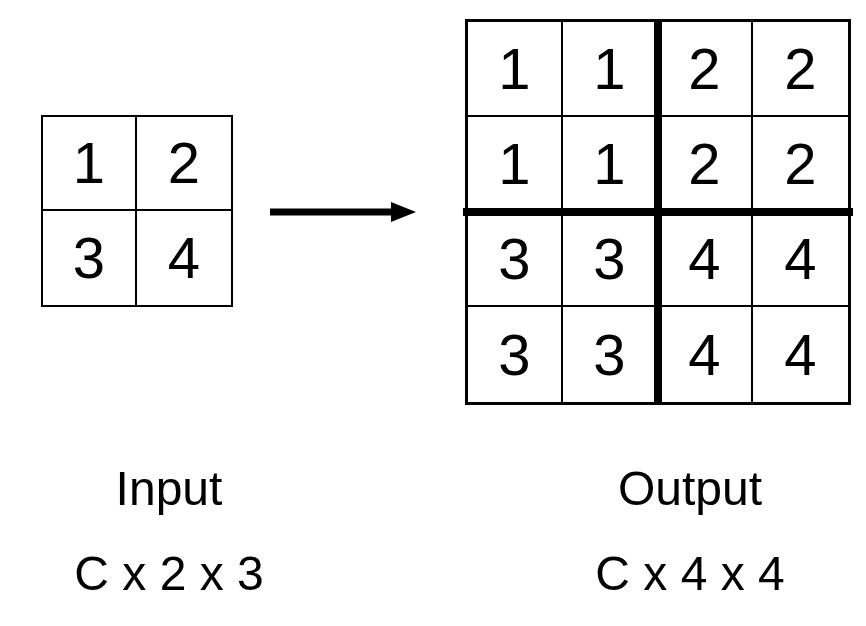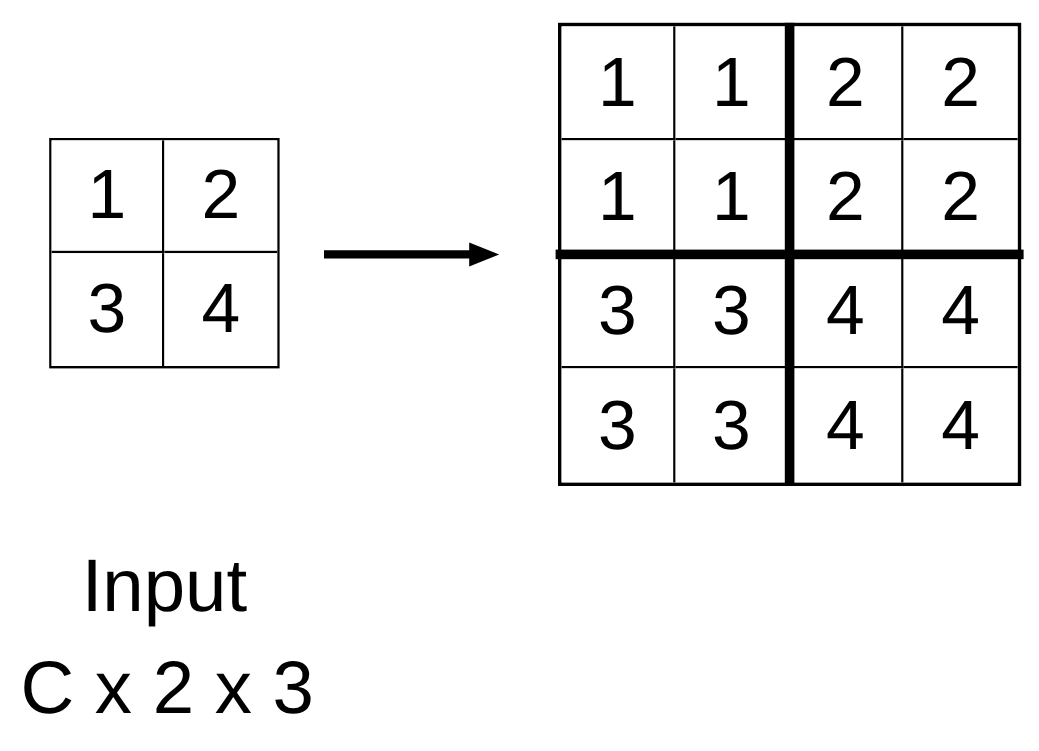--- a/index.html
+++ b/index.html
@@ -83,24 +83,25 @@
     width: 150px;
     height: 40px;
   }
 
   
   .caption {
     position: absolute;
     top: 446px;
     width: 240px;
     text-align: center;
-    font-size: 62px;
+    font-size: 48px;
     line-height: 85px;
     white-space: nowrap;
     color: #000000;
+    margin-left: 32px;
   }
   .caption-input  { left: 17px; }
   .caption-output { left: 538px; }
 </style>
 </head>
 <body>
 
 <div class="canvas">
 
   <div class="grid input-grid">
@@ -138,14 +139,18 @@
 
     <div class="vthick"></div>
     <div class="hthick"></div>
   </div>
 
   <div class="caption caption-input">
     <div>Input</div>
     <div>C x 2 x 3</div>
   </div>
 
+  <div class="caption caption-output">
+    <div>Output</div>
+    <div>C x 4 x 4</div>
+  </div>
 
 </div>
 
 </body></html>

